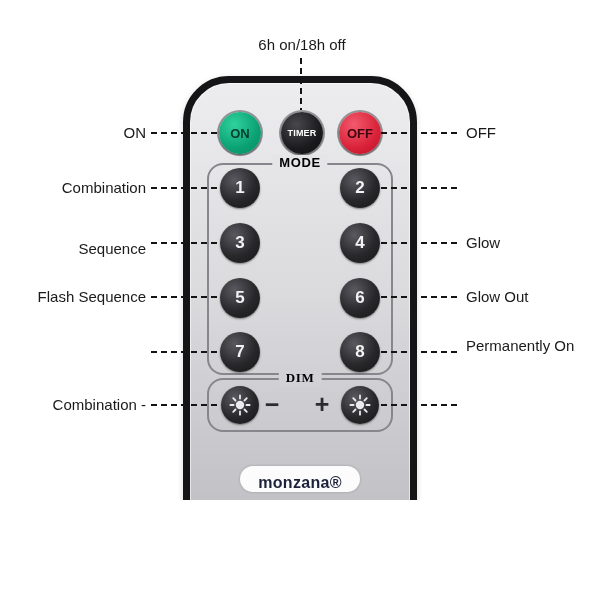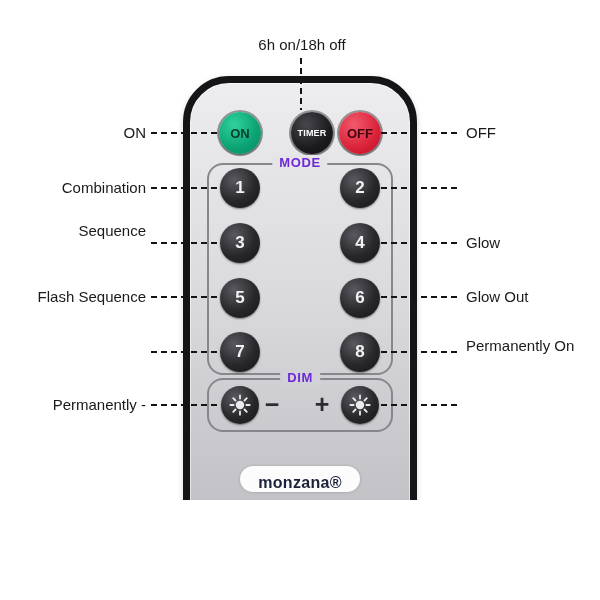--- a/index.html
+++ b/index.html
@@ -25,36 +25,36 @@
             background:linear-gradient(180deg,#ededef 0%, #dadadd 45%, #bbbbc0 100%);
             border:7px solid #151517;
             border-radius:46px 46px 54px 54px;
             box-shadow: inset 0 0 0 1px rgba(255,255,255,0.55), 0 2px 6px rgba(0,0,0,0.15); }
 
   .rbtn { position:absolute; border-radius:50%; display:flex; align-items:center; justify-content:center;
           font-weight:bold; cursor:default; }
   .power { width:42px; height:42px; top:29px; font-size:13px;
            box-shadow: 0 0 0 2px rgba(22,22,25,0.4), 0 1px 2px rgba(0,0,0,0.45); }
   .on-btn    { left:29px;  background:radial-gradient(circle at 36% 30%, #30d29d 0%, #0ba173 60%, #078a61 100%); color:#063d2c; }
-  .timer-btn { left:101px;  background:radial-gradient(circle at 36% 30%, #47474d 0%, #1b1b1e 60%, #0e0e10 100%); color:#ffffff; font-size:9px; letter-spacing:0.2px; }
+  .timer-btn { left:91px;  background:radial-gradient(circle at 36% 30%, #47474d 0%, #1b1b1e 60%, #0e0e10 100%); color:#ffffff; font-size:9px; letter-spacing:0.2px; }
   .off-btn   { left:149px; background:radial-gradient(circle at 36% 30%, #f25a6d 0%, #d92239 60%, #ba1026 100%); color:#420510; }
 
   .num-btn { width:40px; height:40px; font-size:17px; color:#f3f3f4;
              background:radial-gradient(circle at 36% 30%, #595960 0%, #28282b 55%, #151517 100%);
              box-shadow: 0 1px 2px rgba(0,0,0,0.45); }
   .col1 { left:30px; }  .col2 { left:150px; }
   .row1 { top:85px; }   .row2 { top:140px; }  .row3 { top:195px; }  .row4 { top:249px; }
 
   .section-box { position:absolute; left:17px; width:186px; border:2px solid #86868d; border-radius:16px; }
   .mode-box { top:80px;  height:212px; }
   .dim-box  { top:295px; height:54px; }
   .section-title { position:absolute; top:-10px; left:50%; transform:translateX(-50%);
-                   font-size:13px; font-weight:bold; color:#6d28d9; letter-spacing:0.6px; padding:0 7px; }
+                   font-size:13px; font-weight:bold; color:#000000; letter-spacing:0.6px; padding:0 7px; }
   .mode-title { background:#e5e5e8; }
-  .dim-title  { background:#d2d2d6; }
+  .dim-title  { background:#d2d2d6;font-family:Liberation Serif, serif; }
 
   .sun-btn { width:38px; height:38px; top:303px;
              background:radial-gradient(circle at 36% 30%, #595960 0%, #28282b 55%, #151517 100%);
              box-shadow: 0 1px 2px rgba(0,0,0,0.45); }
   .sun-left  { left:31px; }
   .sun-right { left:151px; }
   .dim-sign { position:absolute; top:306px; width:24px; text-align:center;
               font-size:25px; font-weight:bold; color:#2b2b30; line-height:30px; }
   .sign-minus { left:70px; }
   .sign-plus  { left:120px; }
@@ -69,26 +69,26 @@
 
 <div class="canvas">
 
   <div class="top-ann">6h on/18h off</div>
   <div class="vdash"></div>
 
   <div class="ann-label ann-left" style="top:123px">ON</div>
   <div class="hdash hdash-left" style="top:132px"></div>
   <div class="ann-label ann-left" style="top:178px">Combination</div>
   <div class="hdash hdash-left" style="top:187px"></div>
-  <div class="ann-label ann-left" style="top:221px">Sequence</div>
+  <div class="ann-label ann-left" style="top:239px">Sequence</div>
   <div class="hdash hdash-left" style="top:242px"></div>
   <div class="ann-label ann-left" style="top:287px">Flash Sequence</div>
   <div class="hdash hdash-left" style="top:296px"></div>
   <div class="hdash hdash-left" style="top:351px"></div>
-  <div class="ann-label ann-left" style="top:395px">Permanently -</div>
+  <div class="ann-label ann-left" style="top:395px">Combination -</div>
   <div class="hdash hdash-left" style="top:404px"></div>
 
   <div class="ann-label ann-right" style="top:123px">OFF</div>
   <div class="hdash hdash-right" style="top:132px"></div>
   <div class="hdash hdash-right" style="top:187px"></div>
   <div class="ann-label ann-right" style="top:233px">Glow</div>
   <div class="hdash hdash-right" style="top:242px"></div>
   <div class="ann-label ann-right" style="top:287px">Glow Out</div>
   <div class="hdash hdash-right" style="top:296px"></div>
   <div class="ann-label ann-right" style="top:336px">Permanently On</div>

